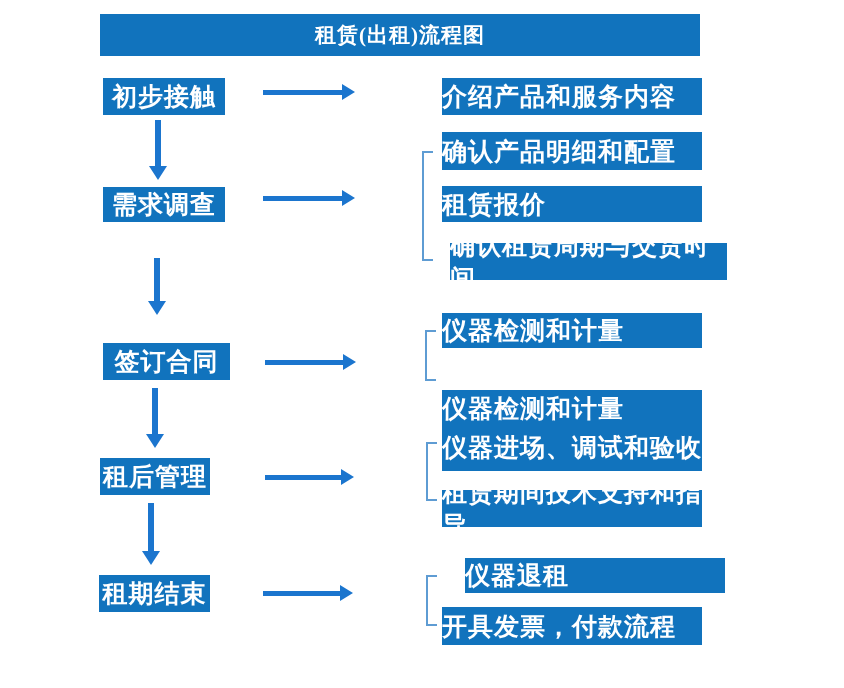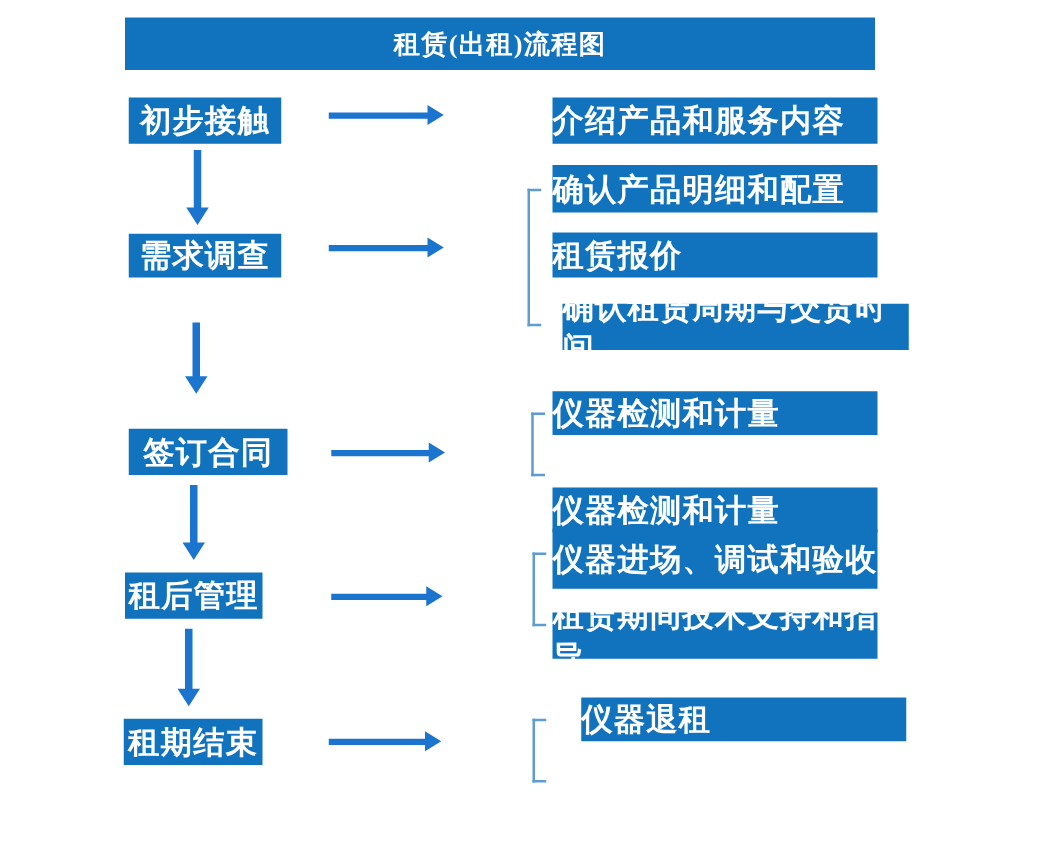--- a/index.html
+++ b/index.html
@@ -107,14 +107,15 @@
   <div class="box detail" style="left:442px;top:186px;width:260px;height:36px;">租赁报价</div>
   <div class="box detail" style="left:450px;top:243px;width:277px;height:37px;">确认租赁周期与交货时间</div>
 
   <div class="box detail" style="left:442px;top:313px;width:260px;height:35px;">仪器检测和计量</div>
   <div class="box detail" style="left:442px;top:362px;width:260px;height:36px;margin-top:28px;">仪器检测和计量</div>
 
   <div class="box detail" style="left:442px;top:423px;width:260px;height:48px;">仪器进场、调试和验收</div>
   <div class="box detail" style="left:442px;top:490px;width:260px;height:37px;">租赁期间技术支持和指导</div>
 
   <div class="box detail" style="left:442px;top:558px;width:260px;height:35px;margin-left:23px;">仪器退租</div>
+  <div class="box detail" style="left:442px;top:607px;width:260px;height:38px;">开具发票，付款流程</div>
 
 </div>
 
 </body></html>

